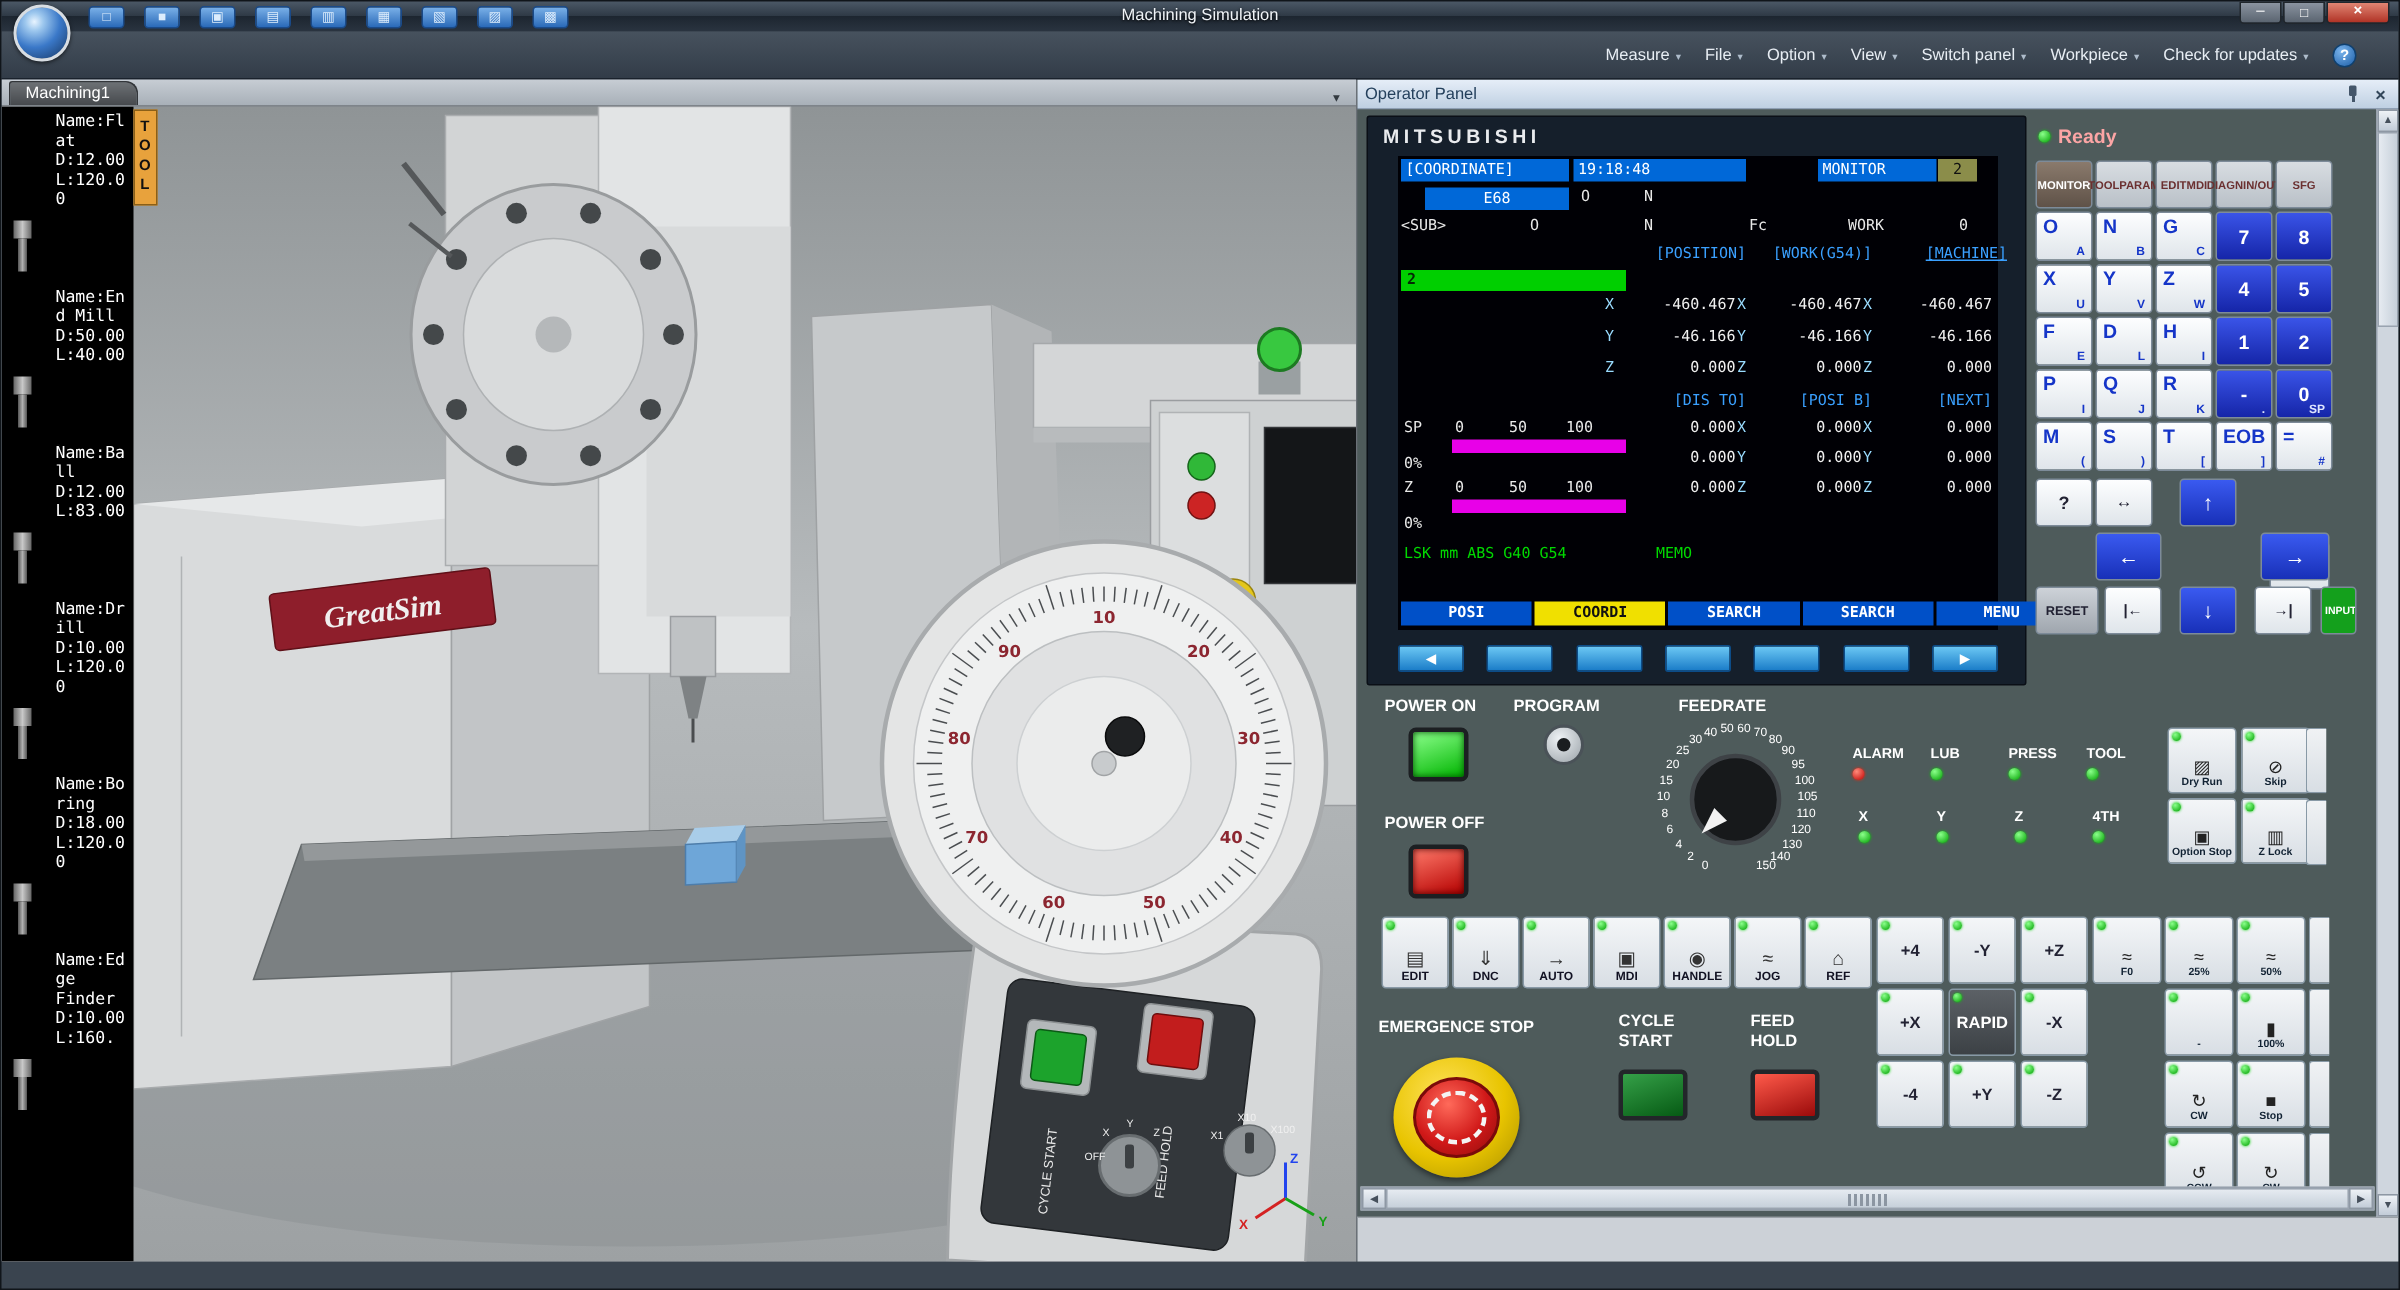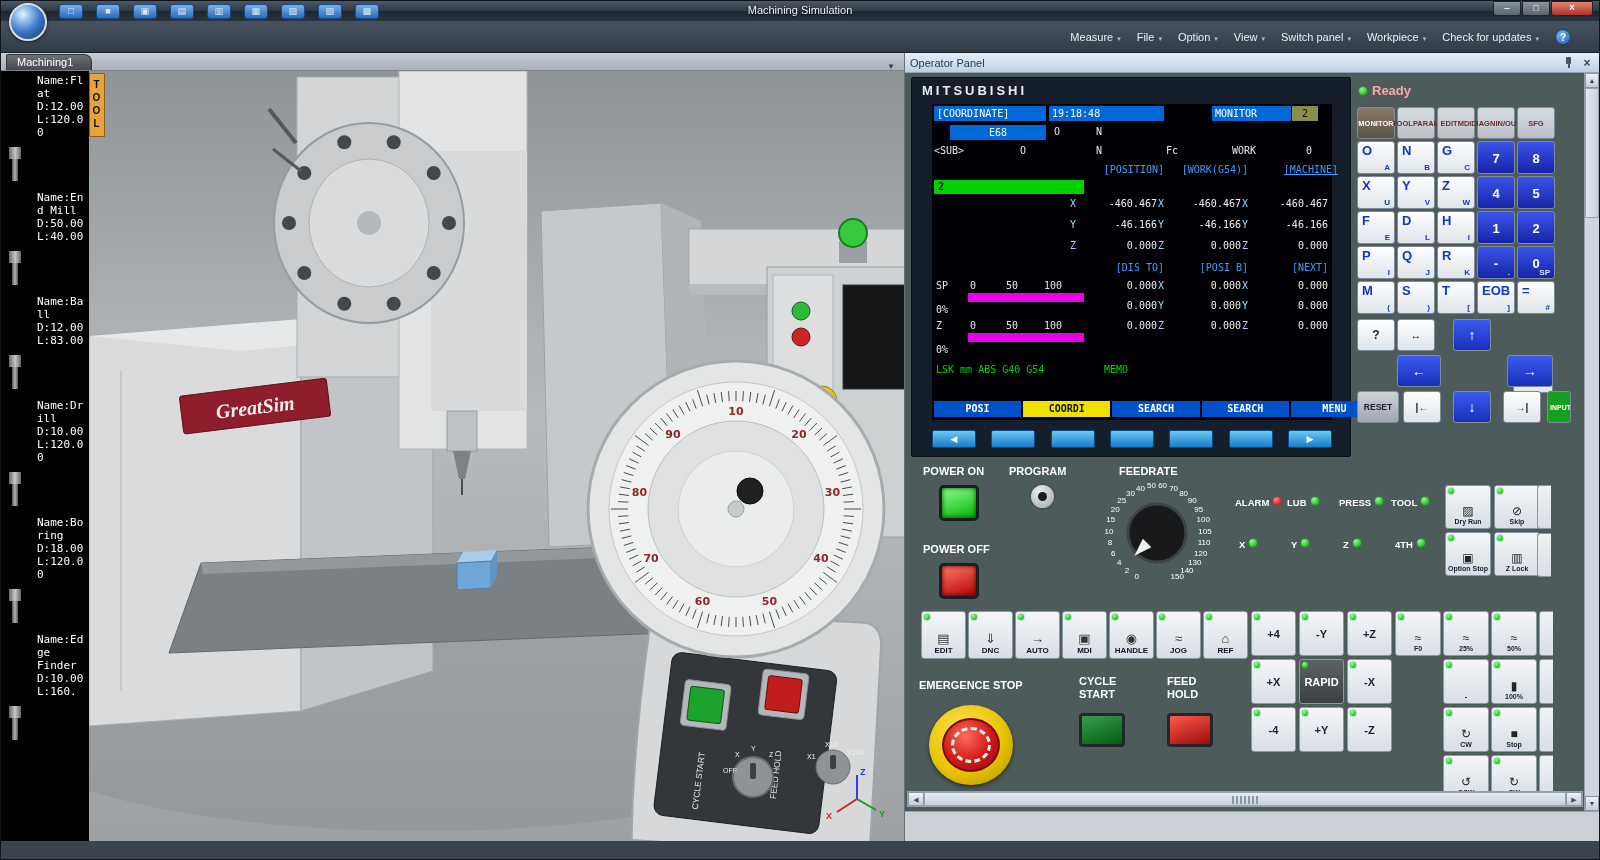--- a/index.html
+++ b/index.html
@@ -157,21 +157,21 @@
   .pwr-btn { position:absolute; width:40px; height:36px; border:3px solid #1c1f22; border-radius:5px; }
   .pwr-green { left:34px; top:412px; background:linear-gradient(160deg,#8cff8c,#00b400); box-shadow:inset 0 0 5px #004c00; }
   .pwr-red { left:34px; top:490px; background:linear-gradient(160deg,#ff7a6a,#b40000); box-shadow:inset 0 0 5px #4c0000; }
   .prog-knob { position:absolute; left:124px; top:410px; width:27px; height:27px; border-radius:50%;
                background:radial-gradient(circle at 38% 32%, #eef2f5, #9aa2a8); border:2px solid #4a5258; }
   .prog-knob::after { content:""; position:absolute; left:7px; top:7px; width:9px; height:9px; border-radius:50%; background:#1a1d20; }
   .dial { position:absolute; left:194px; top:402px; }
   .inds { position:absolute; display:flex; }
   .inds-status { left:330px; top:424px; }
   .inds-axis { left:334px; top:466px; }
-  .ind { width:52px; display:flex; flex-direction:row; gap:4px; align-items:flex-start; }
+  .ind { width:52px; display:flex; flex-direction:column; gap:4px; align-items:flex-start; }
   .ind-label { color:#fff; font-weight:bold; font-size:9.5px; }
   .led { width:8px; height:8px; border-radius:50%; background:radial-gradient(circle at 35% 30%, #8aff8a, #00a000); box-shadow:0 0 2px #00d000; }
   .led.red { background:radial-gradient(circle at 35% 30%, #ff8a7a, #c00000); box-shadow:0 0 2px #ff2000; }
   .auxgrid { position:absolute; left:540px; top:412px; display:grid; grid-template-columns:46px 46px; gap:3px; }
   .auxkey { position:relative; width:46px; height:44px; background:linear-gradient(#f4f6f8,#d8dee4); border:1px solid #8899a6;
             border-radius:3px; display:flex; flex-direction:column; align-items:center; justify-content:flex-end; padding-bottom:2px; }
   .auxled { position:absolute; left:2px; top:2px; width:6px; height:6px; }
   .aux-icon { font-size:12px; color:#222; line-height:13px; }
   .aux-label { font-size:7px; font-weight:bold; color:#123; text-align:center; line-height:8px; }
   .modes { position:absolute; left:16px; top:538px; display:flex; gap:2px; }

